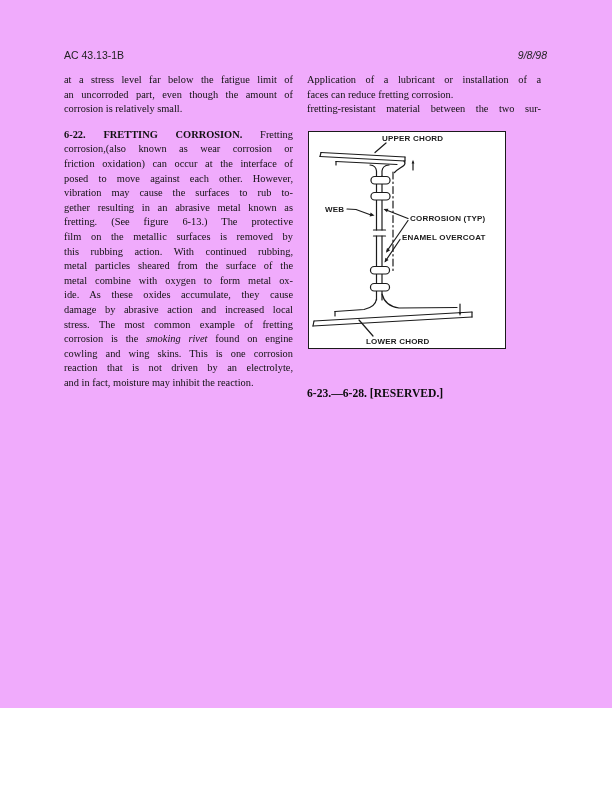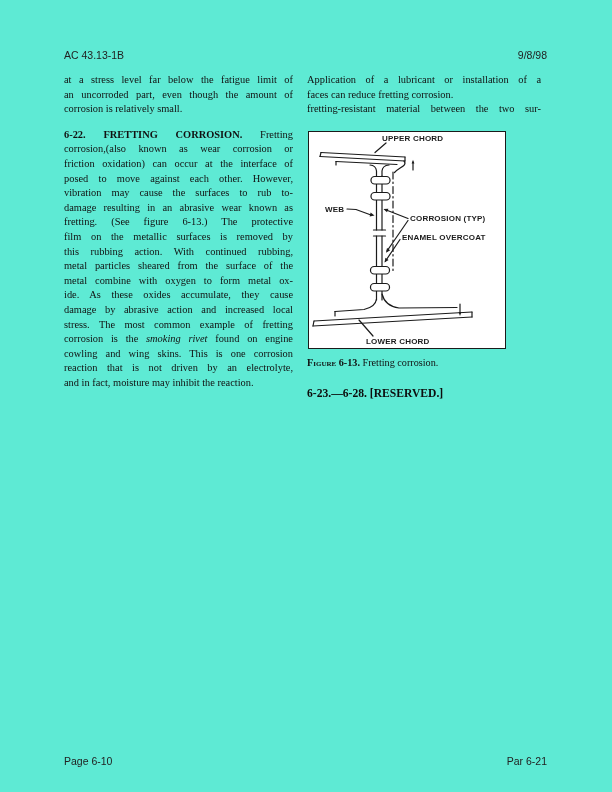--- a/index.html
+++ b/index.html
@@ -1,17 +1,17 @@
 <!DOCTYPE html>
 <html><head>
 <meta charset="utf-8">
 <style>
   html,body { margin:0; padding:0; background:#ffffff; }
   .page {
-    position:relative; width:612px; height:792px; background:#5eead4;
+    position:relative; width:612px; height:708px; background:#f0abfc;
     font-family:"Liberation Serif", serif; color:#161616;
     overflow:hidden;
   }
   
   .hf { position:absolute; font-family:"Liberation Sans", sans-serif; font-size:10.5px; color:#222; }
   .hf.right { text-align:right; }
   
   .col { position:absolute; font-size:10.4px; line-height:14.6px; color:#111; }
   .col-left  { left:64px; top:73px; width:229px; }
   .col-right { left:307px; top:73px; width:234px; }
@@ -37,35 +37,35 @@
     font-family:"Liberation Sans", sans-serif; font-weight:700;
     font-size:8px; letter-spacing:0.2px; fill:#1b1b1b;
   }
 </style>
 </head>
 <body>
 
 <div class="page">
 
   <div class="hf" style="left:64px; top:49px; width:200px;">AC 43.13-1B</div>
-  <div class="hf right" style="left:347px; top:49px; width:200px;">9/8/98</div>
+  <div class="hf right" style="left:347px; top:49px; width:200px;font-style:italic;">9/8/98</div>
 
   <div class="col col-left">
     <div>
       <div class="line jl">at a stress level far below the fatigue limit of</div>
       <div class="line jl">an uncorroded part, even though the amount of</div>
       <div class="line">corrosion is relatively small.</div>
     </div>
     <div class="sect">
       <div class="line jl"><span class="b">6-22.  FRETTING CORROSION.</span><span>  Fretting</span></div>
       <div class="line jl">corrosion,(also known as wear corrosion or</div>
       <div class="line jl">friction oxidation) can occur at the interface of</div>
       <div class="line jl">posed to move against each other.  However,</div>
       <div class="line jl">vibration may cause the surfaces to rub to-</div>
-      <div class="line jl">damage resulting in an abrasive wear known as</div>
+      <div class="line jl">gether resulting in an abrasive metal known as</div>
       <div class="line jl">fretting.  (See figure 6-13.)  The protective</div>
       <div class="line jl">film on the metallic surfaces is removed by</div>
       <div class="line jl">this rubbing action.  With continued rubbing,</div>
       <div class="line jl">metal particles sheared from the surface of the</div>
       <div class="line jl">metal combine with oxygen to form metal ox-</div>
       <div class="line jl">ide.  As these oxides accumulate, they cause</div>
       <div class="line jl">damage by abrasive action and increased local</div>
       <div class="line jl">stress.  The most common example of fretting</div>
       <div class="line jl"><span>corrosion is the </span><i>smoking rivet</i><span> found on engine</span></div>
       <div class="line jl">cowling and wing skins.  This is one corrosion</div>
@@ -137,20 +137,19 @@
         <polygon points="75.5,130.6 76.4,125.8 79.6,128" fill="#1b1b1b" stroke="none"></polygon>
       </g>
       <text x="73" y="9">UPPER CHORD</text>
       <text x="16" y="80">WEB</text>
       <text x="101" y="89">CORROSION (TYP)</text>
       <text x="93" y="108">ENAMEL OVERCOAT</text>
       <text x="57" y="212">LOWER CHORD</text>
     </svg>
   </div>
 
-  <div class="fig-caption"><span class="caption-label">Figure 6-13.</span><span> Fretting corrosion.</span></div>
 
   <div class="reserved">6-23.—6-28. [RESERVED.]</div>
 
   <div class="hf" style="left:64px; top:755px; width:200px;">Page 6-10</div>
   <div class="hf right" style="left:347px; top:755px; width:200px;">Par 6-21</div>
 
 </div>
 
 </body></html>

